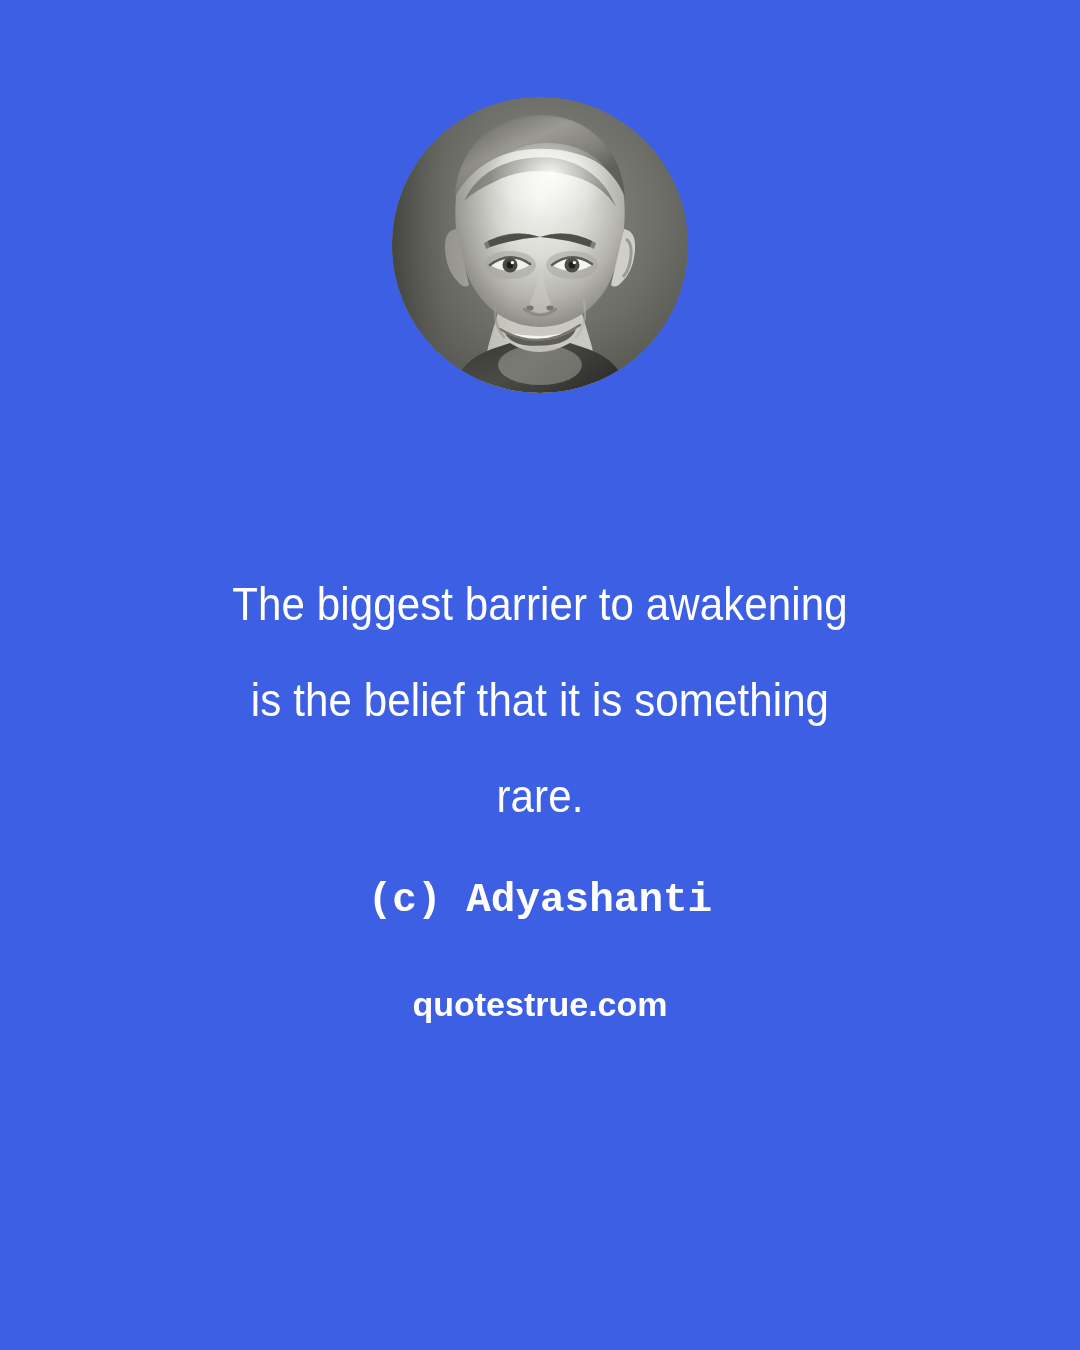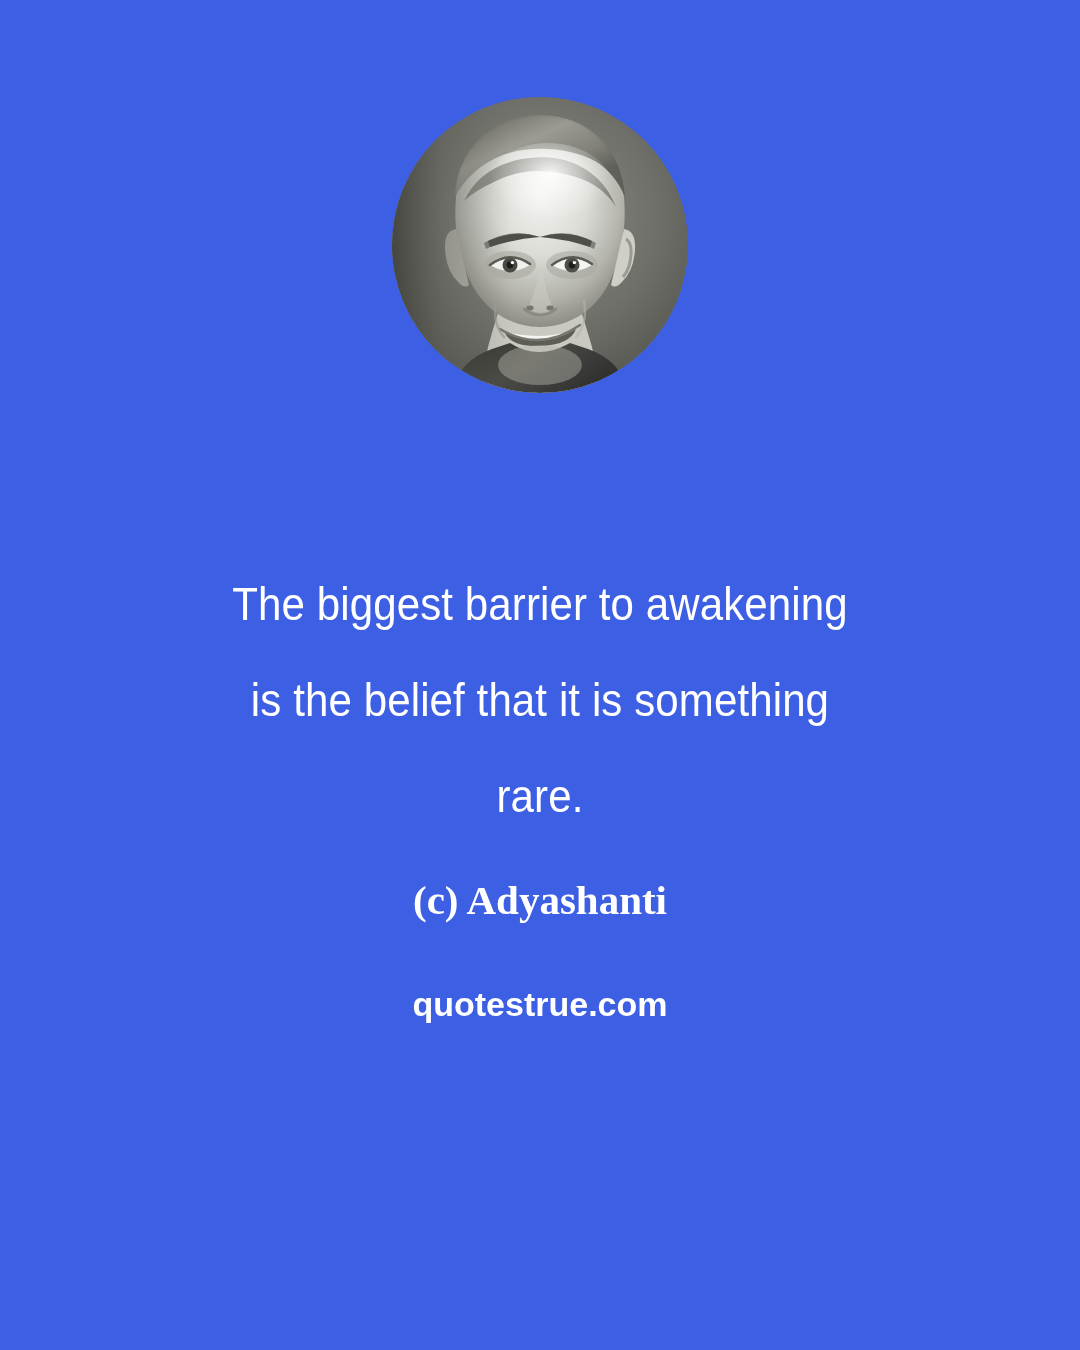--- a/index.html
+++ b/index.html
@@ -55,21 +55,21 @@
     font-weight: 400;
     line-height: 96px;
     letter-spacing: 0.1px;
     white-space: nowrap;
     transform: scaleX(0.895);
     transform-origin: center center;
   }
 
   .attribution {
     color: #ffffff;
-    font-family: Liberation Serif, serif;
+    font-family: Liberation Mono, monospace;
     font-size: 41px;
     font-weight: 700;
     line-height: 96px;
     white-space: nowrap;
     margin-top: 8px;
   }
 
   .site {
     color: #ffffff;
     font-family: "Liberation Sans", sans-serif;

